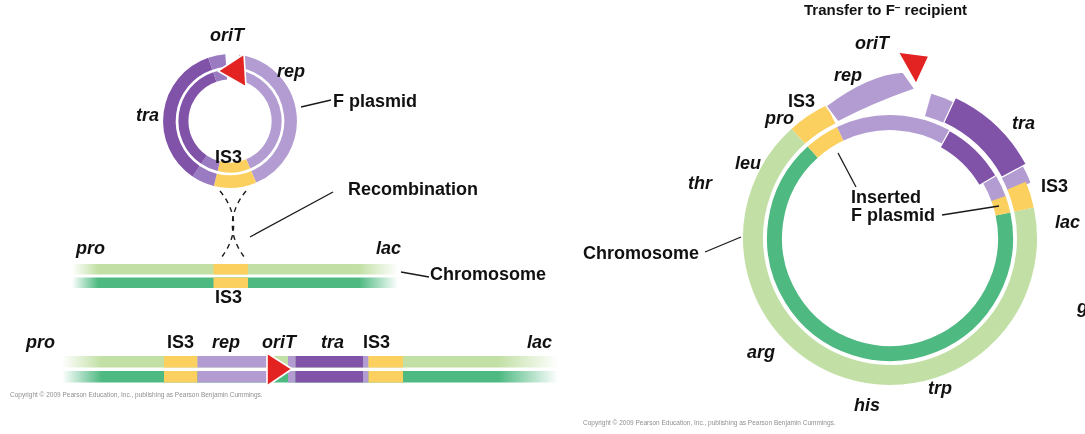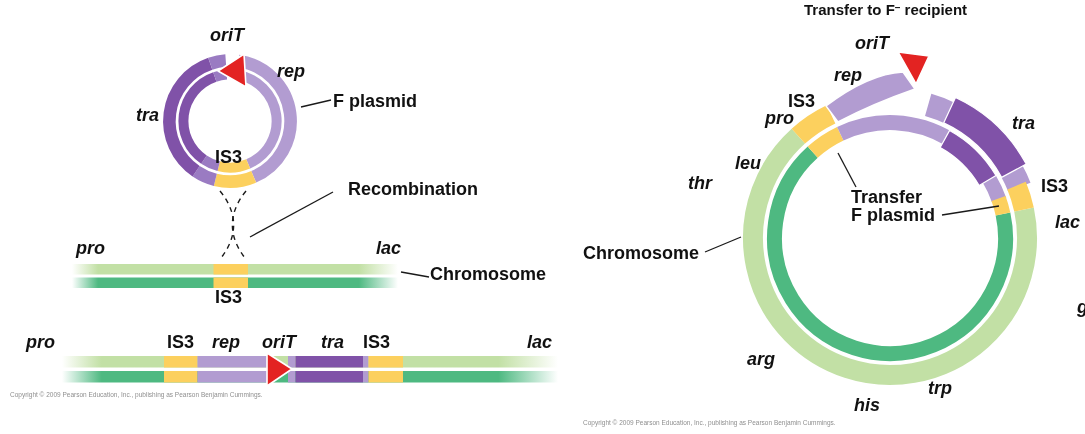--- a/index.html
+++ b/index.html
@@ -109,24 +109,24 @@
   <div class="tiny" style="left:10px;top:391px">Copyright © 2009 Pearson Education, Inc., publishing as Pearson Benjamin Cummings.</div>
 
   <div class="lbl title" style="left:804px;top:2px"><span>Transfer to F</span><sup>–</sup><span> recipient</span></div>
   <div class="lbl gene" style="left:855px;top:34px">oriT</div>
   <div class="lbl gene" style="left:834px;top:66px">rep</div>
   <div class="lbl" style="left:788px;top:92px">IS3</div>
   <div class="lbl gene" style="left:765px;top:109px">pro</div>
   <div class="lbl gene" style="left:735px;top:154px">leu</div>
   <div class="lbl gene" style="left:688px;top:174px">thr</div>
   <div class="lbl" style="left:583px;top:244px">Chromosome</div>
-  <div class="lbl gene" style="left:747px;top:350px">arg</div>
+  <div class="lbl gene" style="left:747px;top:343px">arg</div>
   <div class="lbl gene" style="left:854px;top:396px">his</div>
   <div class="lbl gene" style="left:928px;top:379px">trp</div>
   <div class="lbl gene" style="left:1077px;top:298px">gal</div>
   <div class="lbl gene" style="left:1055px;top:213px">lac</div>
   <div class="lbl" style="left:1041px;top:177px">IS3</div>
   <div class="lbl gene" style="left:1012px;top:114px">tra</div>
-  <div class="lbl" style="left:851px;top:188px">Transfer</div>
+  <div class="lbl" style="left:851px;top:188px">Inserted</div>
   <div class="lbl" style="left:851px;top:206px">F plasmid</div>
   <div class="tiny" style="left:583px;top:419px">Copyright © 2009 Pearson Education, Inc., publishing as Pearson Benjamin Cummings.</div>
 
 </div>
 
 </body></html>

